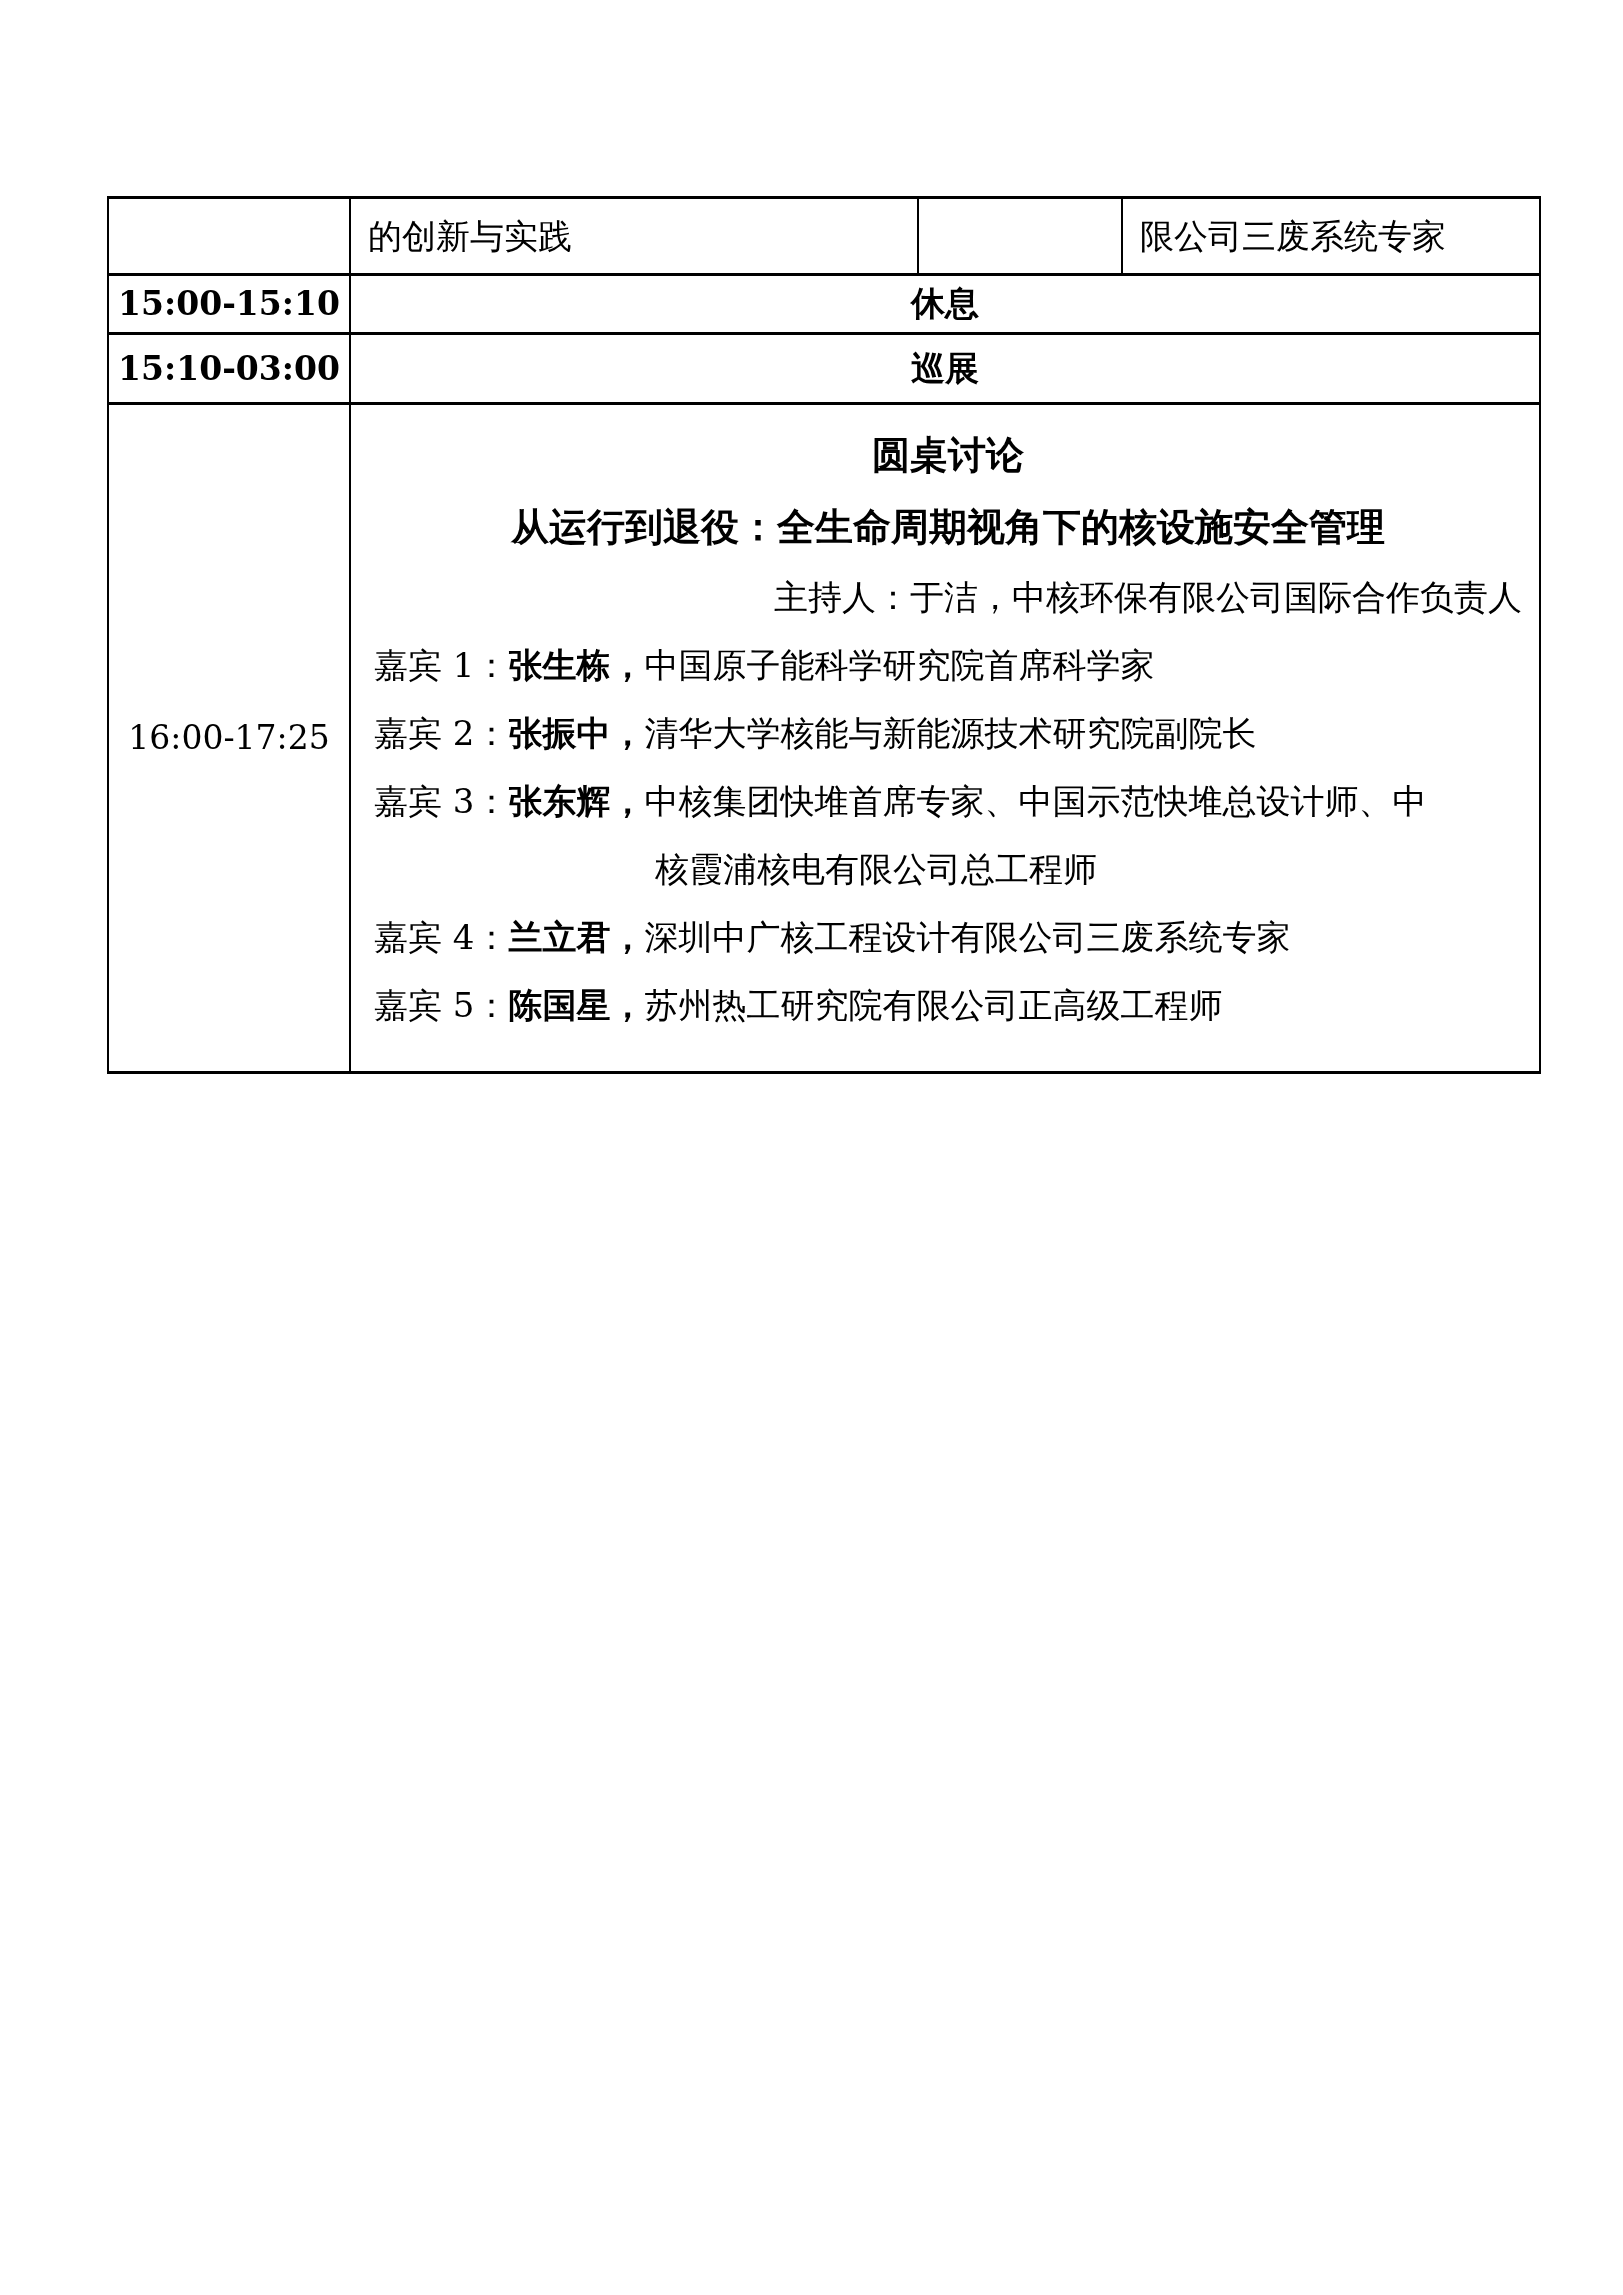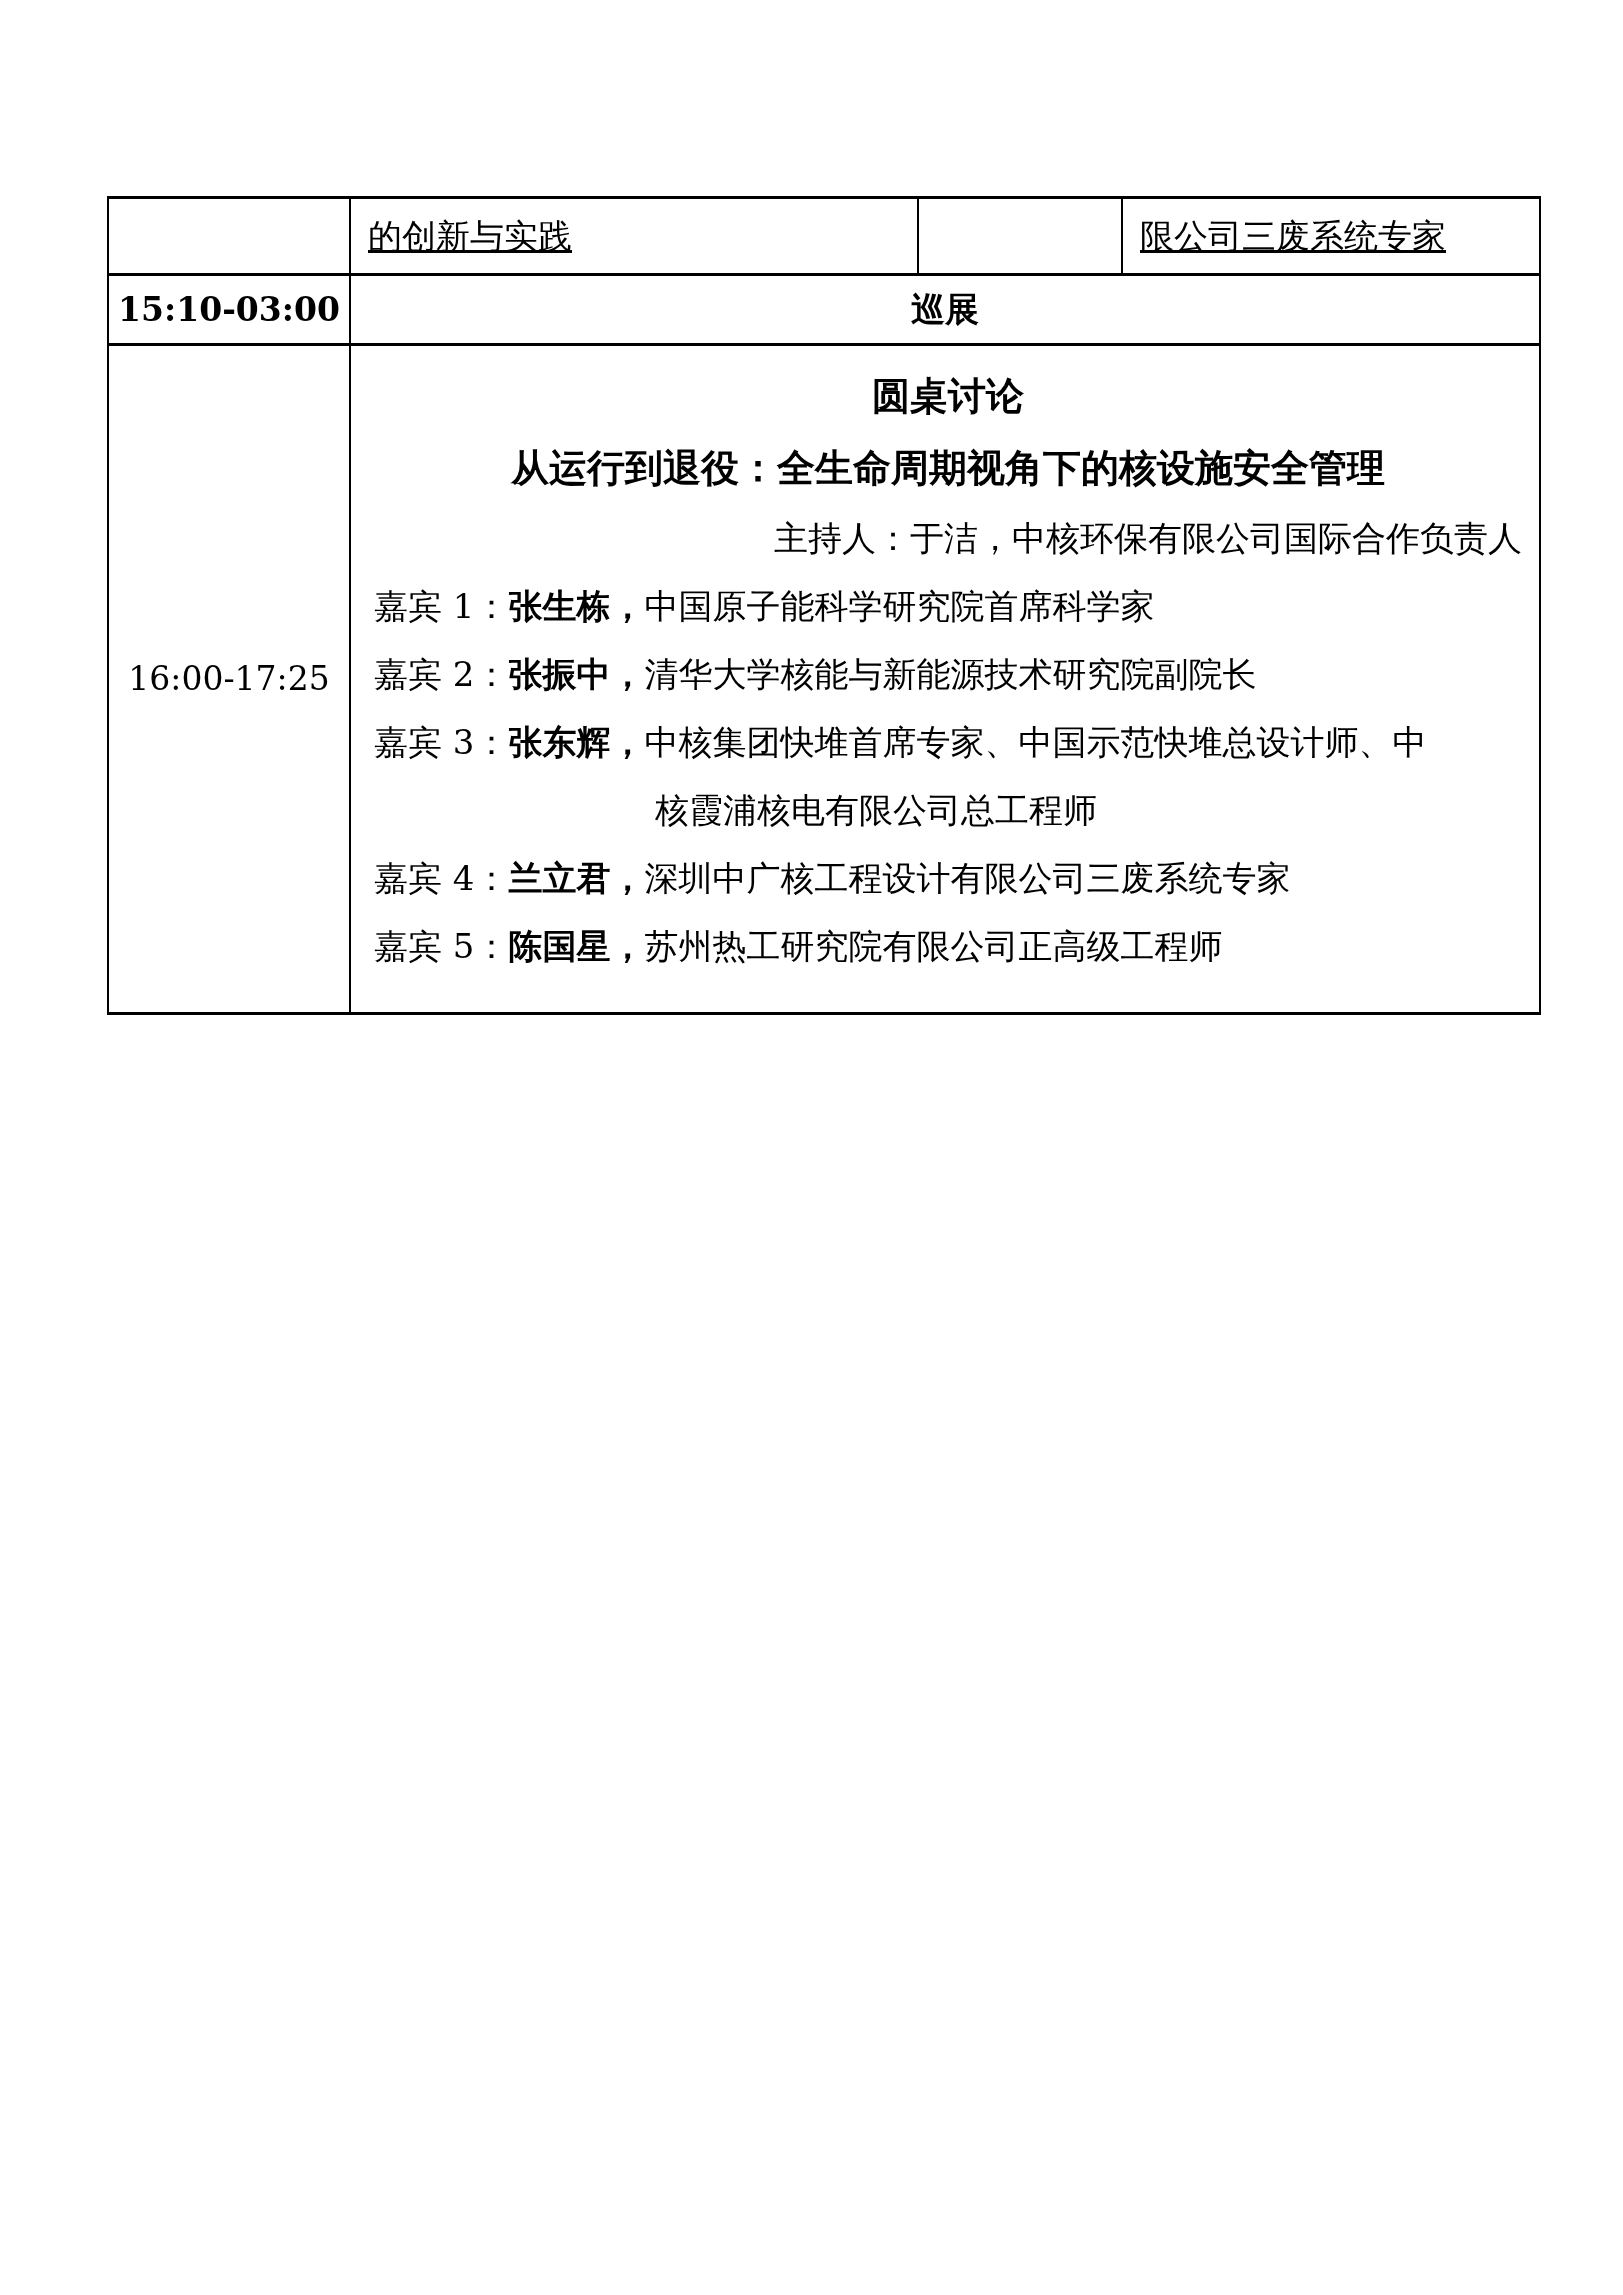--- a/index.html
+++ b/index.html
@@ -30,21 +30,20 @@
   td.time{
     font-size:33px;text-align:center;
     line-height:1.15;
     white-space:nowrap;
   }
   td.bold-time{font-weight:bold;}
   td.cell{
     font-size:34px;text-align:left;
     padding:0 17px;line-height:74px;
     white-space:pre-line;
-    text-decoration:underline;
   }
   td.pad-down{padding-top:36px;}
   td.speaker{font-size:34px;text-align:center;line-height:1.2;}
   td.section{
     font-size:34px;font-weight:bold;text-align:center;line-height:1.1;
   }
   td.round{
     vertical-align:top;
     padding:14px 17px 0 23px;
     font-size:34px;
@@ -79,20 +78,24 @@
     </colgroup>
     <tbody>
       <tr class="r0">
         <td class="time"></td>
         <td class="cell">的创新与实践</td>
         <td class="speaker"></td>
         <td class="cell">限公司三废系统专家</td>
       </tr>
 
 
+      <tr class="r2">
+        <td class="time bold-time">15:00-15:10</td>
+        <td class="section" colspan="3">休息</td>
+      </tr>
 
       <tr class="r3">
         <td class="time bold-time">15:10-03:00</td>
         <td class="section" colspan="3">巡展</td>
       </tr>
 
       <tr class="r4">
         <td class="time">16:00-17:25</td>
         <td class="round" colspan="3">
           <p class="h">圆桌讨论</p>

